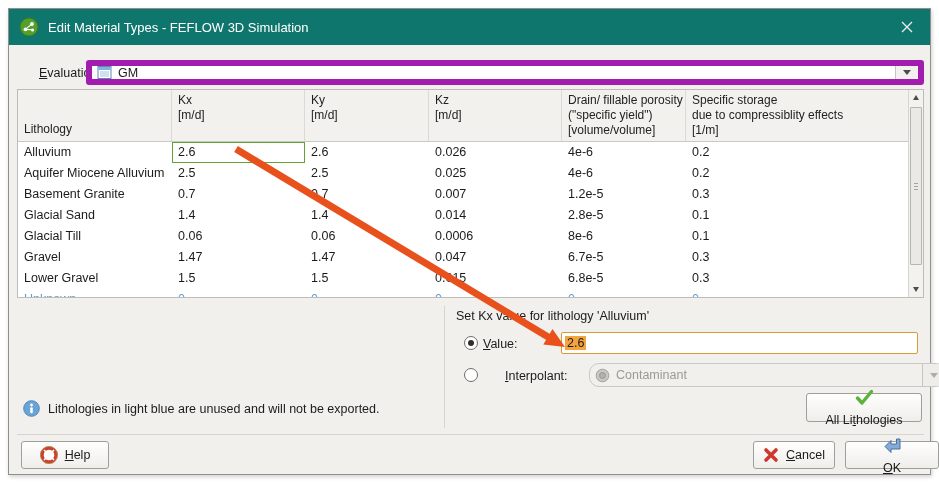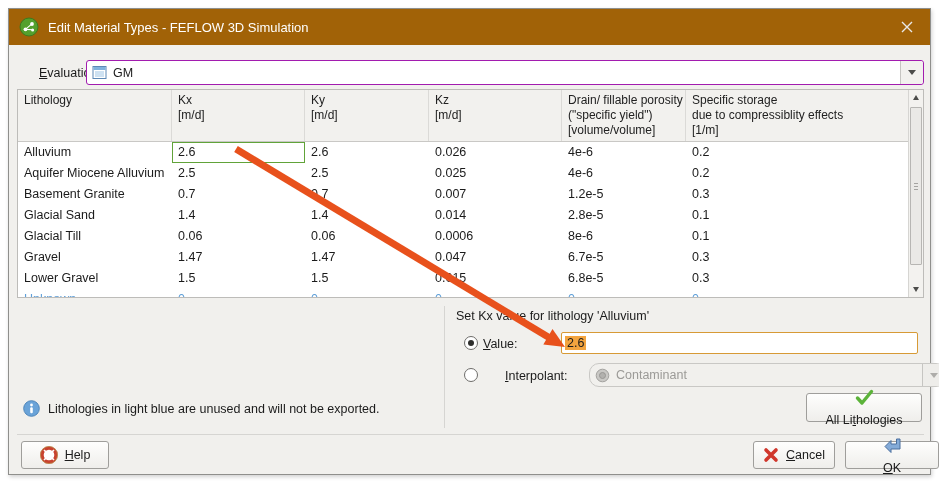--- a/index.html
+++ b/index.html
@@ -4,42 +4,42 @@
 <style>
   * { margin:0; padding:0; box-sizing:border-box; }
   html,body { width:939px; height:483px; background:#fff; overflow:hidden;
     font-family:"Liberation Sans", sans-serif; font-size:12.5px; color:#1b1b1b; }
   .u { text-decoration:underline; }
 
   .dialog { position:absolute; left:8px; top:8px; width:923px; height:467px;
     background:#f1f0ed; border:1px solid #8f8f8c; box-shadow:1px 2px 4px rgba(0,0,0,.18); }
 
   
-  .titlebar { position:absolute; left:0; top:0; right:0; height:36px; background:#a16207;
+  .titlebar { position:absolute; left:0; top:0; right:0; height:36px; background:#0f766e;
     display:flex; align-items:center; padding:0 10px; gap:9px; }
   .titlebar .title { color:#fff; font-size:13px; }
   .close { margin-left:auto; width:26px; height:26px; display:flex; align-items:center; justify-content:center; cursor:pointer; }
 
   
   .eval-label { position:absolute; left:30px; top:57px; }
   .eval-combo { position:absolute; left:77px; top:51px; width:838px; height:25px; background:#fff;
-    border:1px solid #a21caf; border-radius:3px; display:flex; align-items:center; }
+    border:6px solid #a21caf; border-radius:3px; display:flex; align-items:center; }
   .eval-combo .cicon { margin:0 5px 0 5px; display:flex; }
   .combo-drop { position:absolute; right:0; top:0; bottom:0; width:23px; background:#f2f1ee;
     border-left:1px solid #c6c5c2; border-radius:0 3px 3px 0; display:flex; align-items:center; justify-content:center; }
   .tri-down { width:0; height:0; border-left:4px solid transparent; border-right:4px solid transparent; border-top:5px solid #4c4c4a; }
   .tri-up   { width:0; height:0; border-left:4px solid transparent; border-right:4px solid transparent; border-bottom:5px solid #4c4c4a; }
 
   
   .table { position:absolute; left:8px; top:80px; width:907px; height:209px; background:#fff;
     border:1px solid #bdbcb9; overflow:hidden; }
   .thead { display:flex; height:52px; background:#f2f1ee; border-bottom:1px solid #c9c8c5; }
   .th { padding:3px 6px 4px; border-right:1px solid #dbdad7; display:flex; flex-direction:column;
     line-height:15px; font-size:12px; white-space:nowrap; overflow:hidden; color:#222; }
-  .th.single { justify-content:flex-start; }
+  .th.single { justify-content:flex-end; }
   .th.double { justify-content:flex-start; }
   .tr { display:flex; height:21px; line-height:21px; }
   .td { padding-left:6px; white-space:nowrap; overflow:hidden; font-size:12.5px; }
   .c0{width:154px} .c1{width:133px} .c2{width:124px} .c3{width:133px} .c4{width:124px} .c5{flex:1}
   .tr.unused .td { color:#5f9fd8; }
   .selcell { box-shadow: inset 0 0 0 1px #61a339; }
 
   
   .vscroll { position:absolute; right:0; top:0; bottom:0; width:15px; background:#f3f2ef; border-left:1px solid #d6d5d2; z-index:3; }
   .sb-btn { position:absolute; left:0; right:0; height:15px; display:flex; align-items:center; justify-content:center; }

